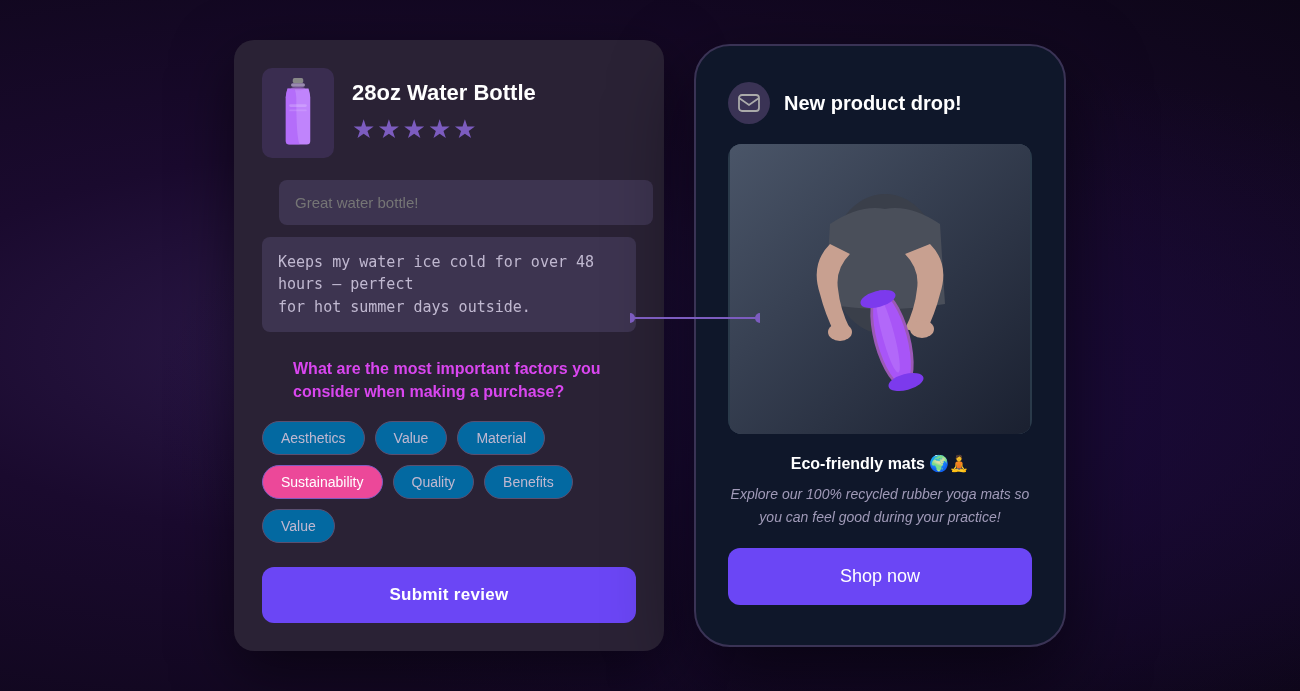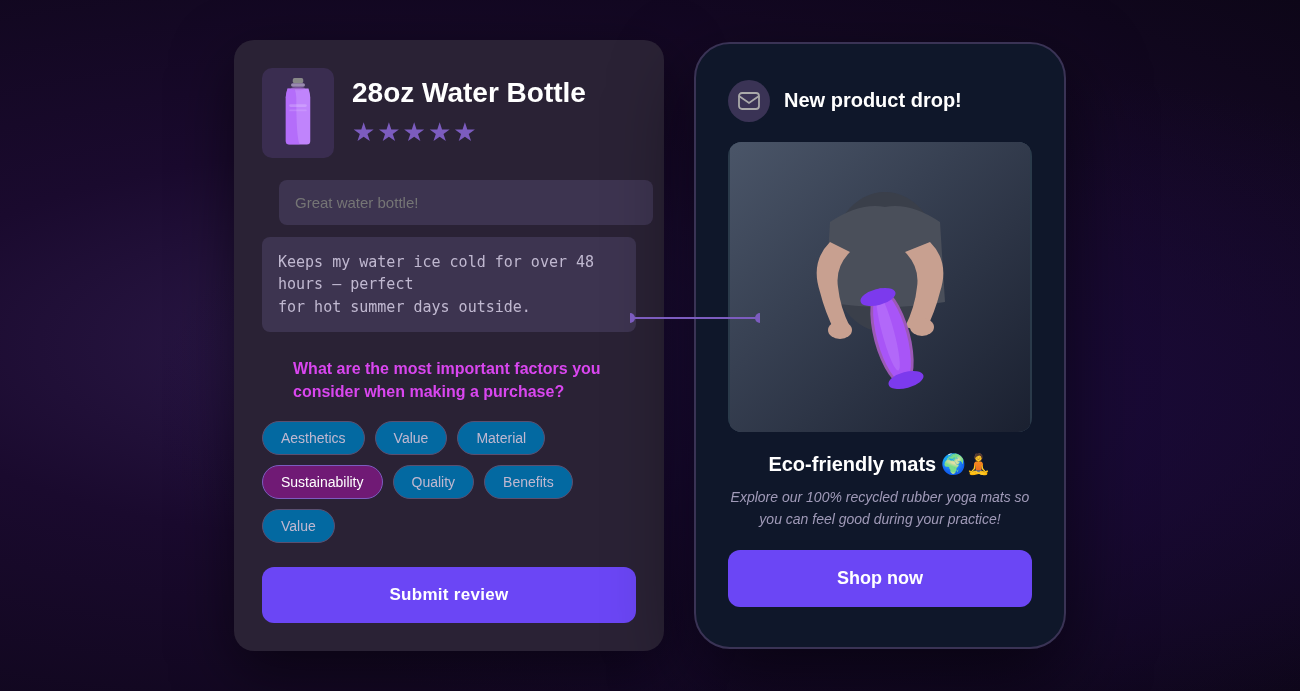--- a/index.html
+++ b/index.html
@@ -48,21 +48,21 @@
       height: 70px;
     }
 
     .product-info {
       display: flex;
       flex-direction: column;
       gap: 8px;
     }
 
     .product-name {
-      font-size: 28px;
+      font-size: 22px;
       font-weight: 700;
       color: #ffffff;
     }
 
     .stars {
       color: #7c5cbf;
       font-size: 26px;
       letter-spacing: 2px;
     }
 
@@ -113,21 +113,21 @@
       background: #0369a1;
       border: 1.5px solid #5a4f70;
       border-radius: 20px;
       padding: 8px 18px;
       color: #c0b8d0;
       font-size: 14px;
       cursor: pointer;
     }
 
     .factor-chip.selected {
-      background: #701a75;
+      background: #ec4899;
       border-color: #7c5cbf;
       color: #ffffff;
     }
 
     .submit-btn {
       width: 100%;
       background: #6b46f5;
       border: none;
       border-radius: 12px;
       padding: 18px;
@@ -176,42 +176,42 @@
       font-weight: 700;
       color: #ffffff;
     }
 
     .eco-section {
       text-align: center;
       margin-bottom: 20px;
     }
 
     .eco-title {
-      font-size: 20px;
+      font-size: 16px;
       font-weight: 700;
       color: #ffffff;
       margin-bottom: 10px;
     }
 
     .eco-desc {
       font-size: 14px;
       color: #a09ab8;
       line-height: 1.6;
       font-style: italic;
     }
 
     .shop-btn {
       width: 100%;
       background: #6b46f5;
       border: none;
       border-radius: 12px;
       padding: 18px;
       color: #ffffff;
       font-size: 18px;
-      font-weight: 700;
+      font-weight: 400;
       cursor: pointer;
     }
 
     
     body::before {
       content: '';
       position: absolute;
       inset: 0;
       background: radial-gradient(ellipse at 70% 60%, #1a0a3a 0%, transparent 60%);
       pointer-events: none;

